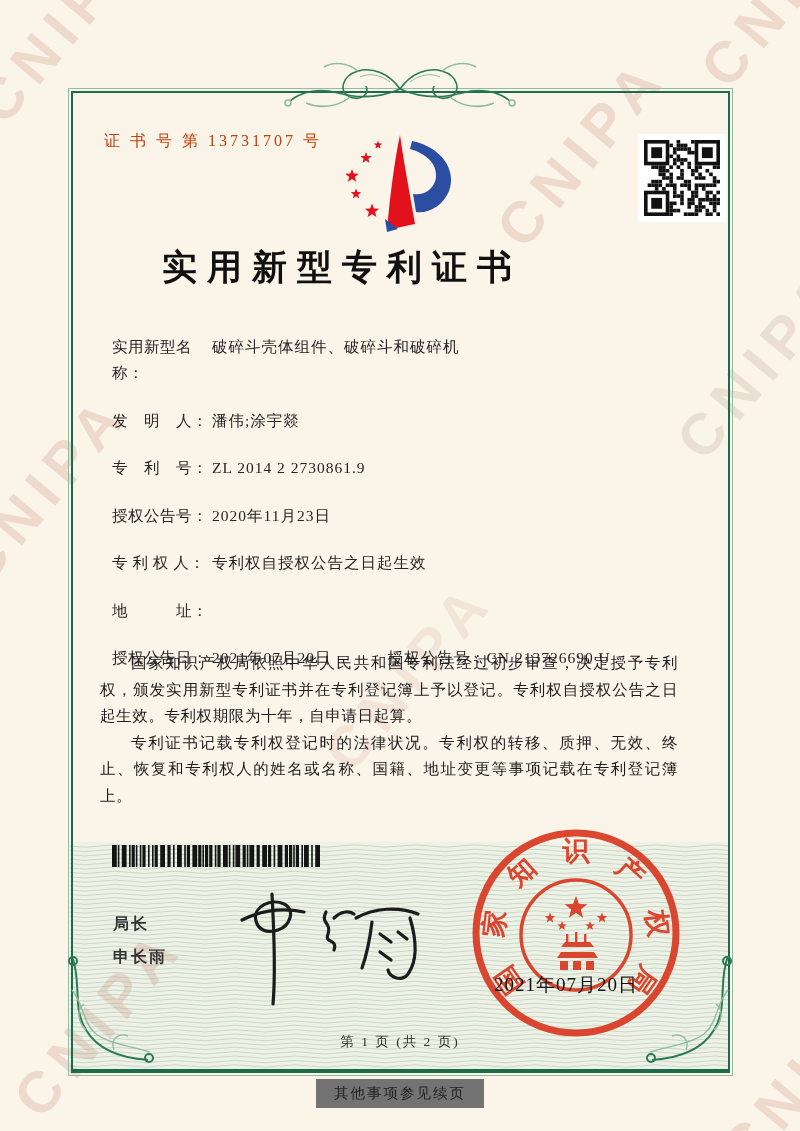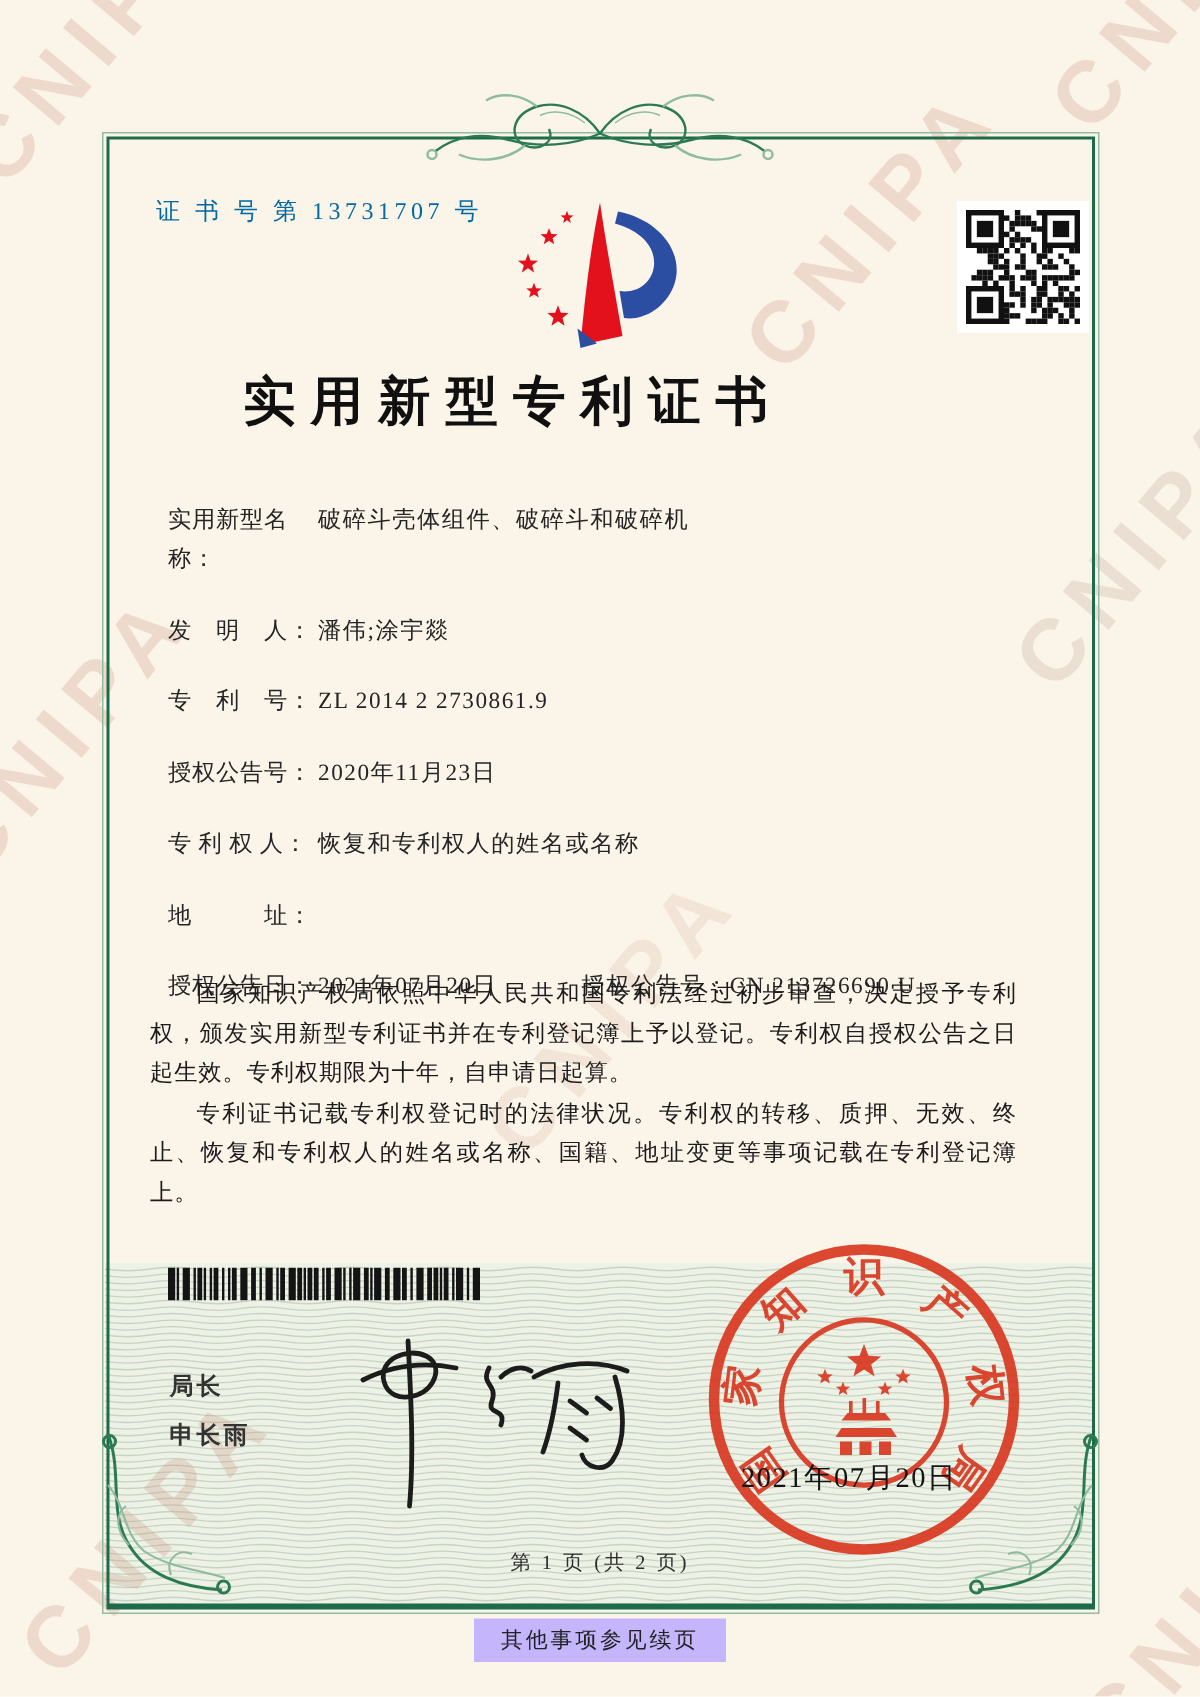--- a/index.html
+++ b/index.html
@@ -18,21 +18,21 @@
   
   .frame{position:absolute;left:68px;top:88px;width:663px;height:986px;z-index:2;
          border:1px solid #93bba1;pointer-events:none;}
   .frame-inner{position:absolute;left:2px;top:2px;right:2px;bottom:2px;
          border:2px solid #1d6b4b;border-bottom-width:4px;}
   .orn{position:absolute;z-index:2;pointer-events:none;}
   .orn-top{left:270px;top:60px;}
   .orn-bl{left:56px;top:952px;}
   .orn-br{left:634px;top:952px;transform:scaleX(-1);}
   
-  .cert-no{position:absolute;left:104px;top:131px;z-index:3;font-size:16px;letter-spacing:3px;color:#0369a1;text-align:right;}
+  .cert-no{position:absolute;left:104px;top:131px;z-index:3;font-size:16px;letter-spacing:3px;color:#c2410c;text-align:right;}
   .logo{position:absolute;left:330px;top:133px;z-index:3;}
   .qr-wrap{position:absolute;left:638px;top:134px;width:88px;height:88px;background:#fff;z-index:3;}
   .qr-wrap svg{position:absolute;left:6px;top:6px;}
   .title{position:absolute;left:0;top:244px;width:684px;text-align:center;z-index:3;
          font-size:35px;font-weight:700;letter-spacing:10px;color:#101010;}
   
   .fields{position:absolute;left:112px;top:334px;width:586px;z-index:3;font-size:15.5px;color:#252525;}
   .frow{display:flex;align-items:flex-start;line-height:26px;margin-bottom:21.5px;letter-spacing:.5px;}
   .flabel{flex:0 0 100px;}
   .fvalue{letter-spacing:1px;}
@@ -46,21 +46,21 @@
   .director{position:absolute;left:113px;top:914px;z-index:3;
             font-family:"Liberation Sans","DejaVu Sans",sans-serif;font-size:16px;color:#333;}
   .director div{margin-bottom:12px;letter-spacing:2px;font-weight:bold;}
   .sig{position:absolute;left:228px;top:876px;z-index:4;}
   .seal{position:absolute;left:462px;top:826px;z-index:4;opacity:.93;}
   .seal-date{position:absolute;left:494px;top:972px;z-index:5;font-size:19px;
              letter-spacing:1px;color:#141414;}
   .page-info{position:absolute;left:0;top:1033px;width:800px;text-align:center;z-index:3;
              font-size:13.5px;letter-spacing:2px;color:#2d2d2d;}
   .cont-note{position:absolute;left:50%;transform:translateX(-50%);top:1079px;z-index:3;
-             background:#c4b5fd;padding:5px 18px;font-size:14.5px;letter-spacing:2px;color:#222;}
+             background:#737373;padding:5px 18px;font-size:14.5px;letter-spacing:2px;color:#222;}
 </style>
 </head>
 <body>
 
 <div class="page">
 
   <div class="wm wm1">CNIPA</div>
   <div class="wm wm2">CNIPA</div>
   <div class="wm wm3">CNIPA</div>
   <div class="wm wm4">CNIPA</div>
@@ -345,21 +345,21 @@
     <div class="frow">
       <span class="flabel">专　利　号：</span>
       <span class="fvalue">ZL 2014 2 2730861.9</span>
     </div>
     <div class="frow">
       <span class="flabel">授权公告号：</span>
       <span class="fvalue">2020年11月23日</span>
     </div>
     <div class="frow">
       <span class="flabel">专 利 权 人：</span>
-      <span class="fvalue">恢复和专利权人的姓名或名称</span>
+      <span class="fvalue">专利权自授权公告之日起生效</span>
     </div>
     <div class="frow">
       <span class="flabel">地　　　址：</span>
     </div>
     <div class="frow">
       <span class="flabel">授权公告日：</span>
       <span class="fvalue">2021年07月20日</span>
       <span class="fvalue glabel2">授权公告号：</span>
       <span class="fvalue">CN 213726690 U</span>
     </div>

